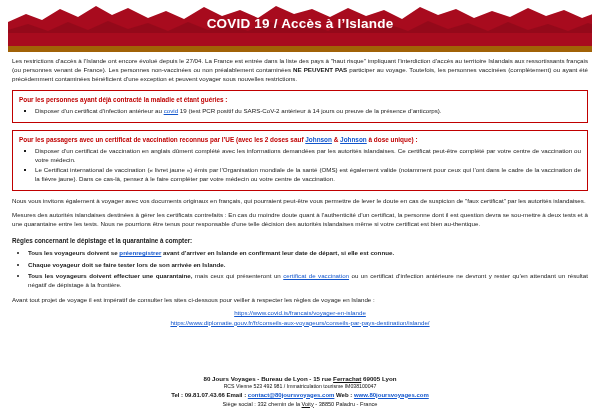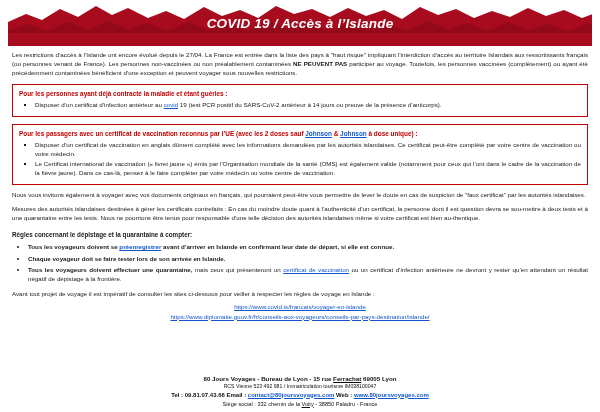--- a/index.html
+++ b/index.html
@@ -20,24 +20,23 @@
     position: relative;
     width: 600px;
     height: 412px;
     box-sizing: border-box;
     padding: 0 8px;
   }
 
   
   .banner {
     position: relative;
-    height: 46px;
+    height: 52px;
     background: #a16207;
     overflow: hidden;
-    font-style: italic;
   }
   .banner .mountain {
     position: absolute;
     left: 0; top: 0;
     width: 600px;
     height: 46px;
   }
   .banner-title {
     position: absolute;
     left: 0;

